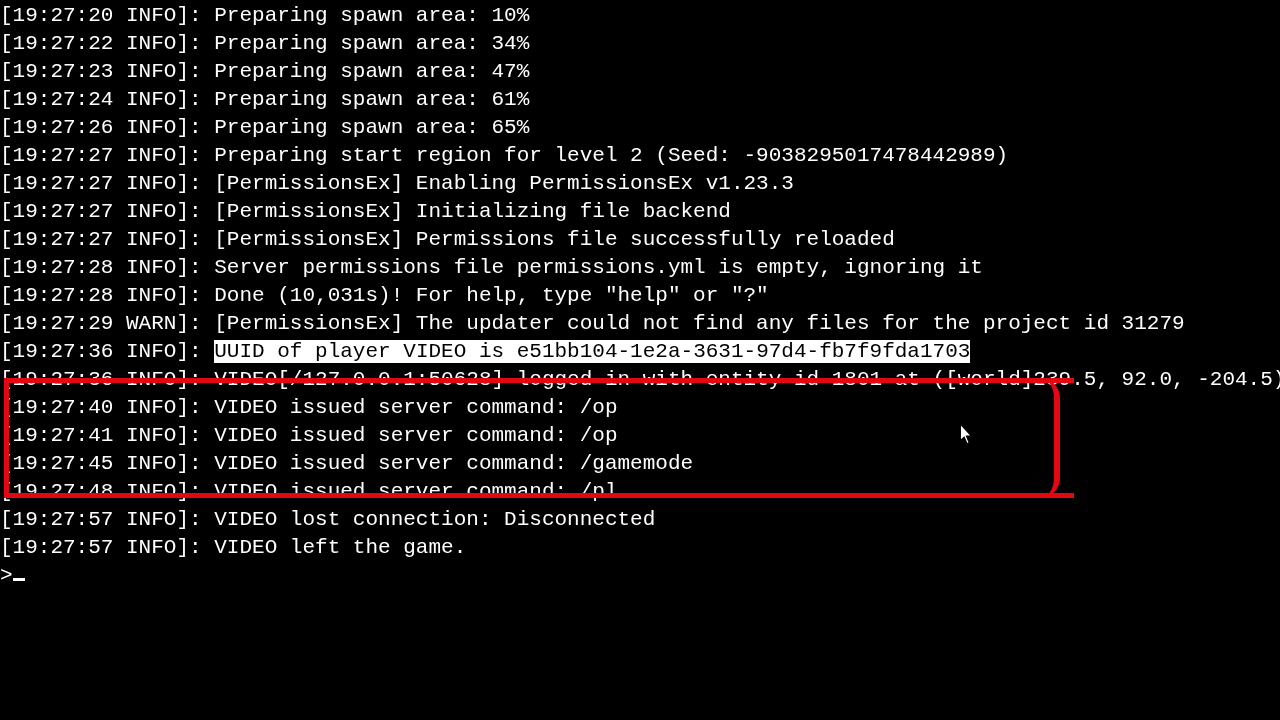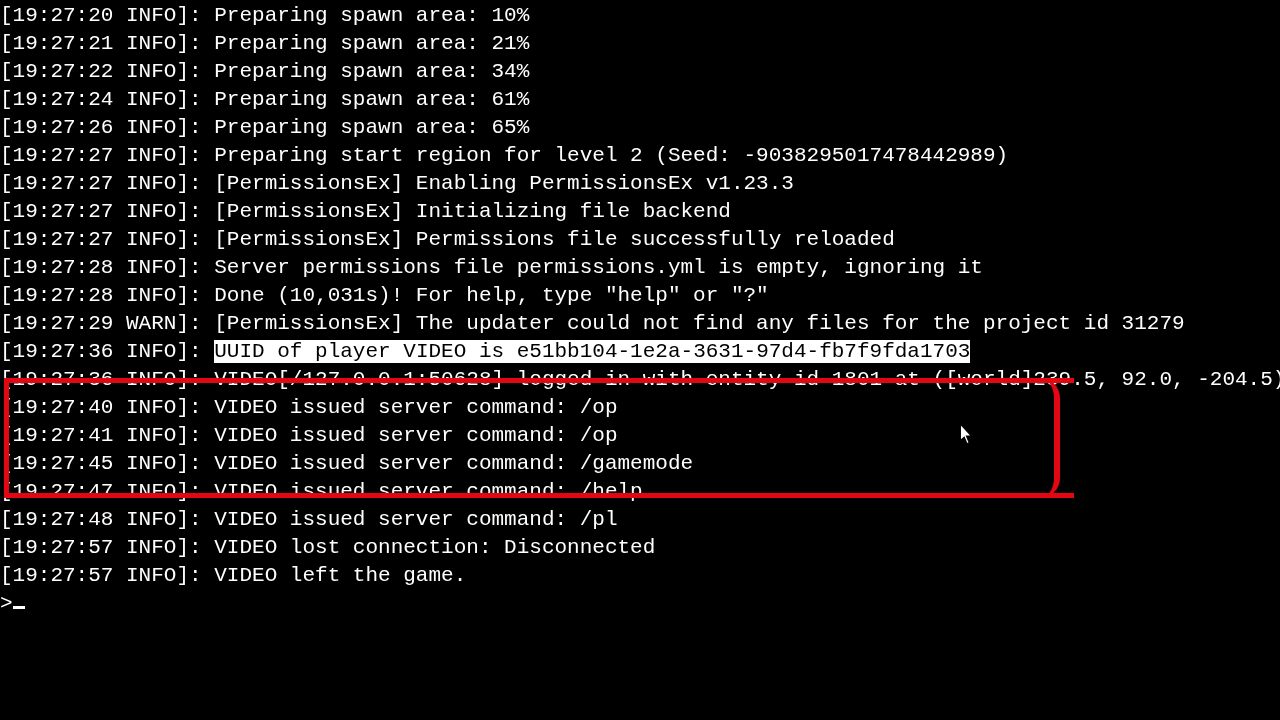--- a/index.html
+++ b/index.html
@@ -53,37 +53,36 @@
     height: 3px;
     background: #fff;
     vertical-align: baseline;
   }
 </style>
 </head>
 <body>
 
 <div id="log">
     <div class="log-line">[19:27:20 INFO]: Preparing spawn area: 10%</div>
-    <div class="log-line">[19:27:21 INFO]: Preparing spawn area: 21%</div>
     <div class="log-line">[19:27:22 INFO]: Preparing spawn area: 34%</div>
+    <div class="log-line">[19:27:23 INFO]: Preparing spawn area: 47%</div>
     <div class="log-line">[19:27:24 INFO]: Preparing spawn area: 61%</div>
     <div class="log-line">[19:27:26 INFO]: Preparing spawn area: 65%</div>
     <div class="log-line">[19:27:27 INFO]: Preparing start region for level 2 (Seed: -9038295017478442989)</div>
     <div class="log-line">[19:27:27 INFO]: [PermissionsEx] Enabling PermissionsEx v1.23.3</div>
     <div class="log-line">[19:27:27 INFO]: [PermissionsEx] Initializing file backend</div>
     <div class="log-line">[19:27:27 INFO]: [PermissionsEx] Permissions file successfully reloaded</div>
     <div class="log-line">[19:27:28 INFO]: Server permissions file permissions.yml is empty, ignoring it</div>
     <div class="log-line">[19:27:28 INFO]: Done (10,031s)! For help, type "help" or "?"</div>
     <div class="log-line">[19:27:29 WARN]: [PermissionsEx] The updater could not find any files for the project id 31279</div>
     <div class="log-line"><span>[19:27:36 INFO]: </span><span class="highlight-sel">UUID of player VIDEO is e51bb104-1e2a-3631-97d4-fb7f9fda1703</span></div>
     <div class="log-line">[19:27:36 INFO]: VIDEO[/127.0.0.1:50628] logged in with entity id 1801 at ([world]239.5, 92.0, -204.5)</div>
     <div class="log-line">[19:27:40 INFO]: VIDEO issued server command: /op</div>
     <div class="log-line">[19:27:41 INFO]: VIDEO issued server command: /op</div>
     <div class="log-line">[19:27:45 INFO]: VIDEO issued server command: /gamemode</div>
-    <div class="log-line">[19:27:47 INFO]: VIDEO issued server command: /help</div>
     <div class="log-line">[19:27:48 INFO]: VIDEO issued server command: /pl</div>
     <div class="log-line">[19:27:57 INFO]: VIDEO lost connection: Disconnected</div>
     <div class="log-line">[19:27:57 INFO]: VIDEO left the game.</div>
   </div>
 
 <div class="prompt"><span>&gt;</span><span class="caret"></span></div>
 
 <div class="red-box" id="redbox" style="top: 378px; left: 4px; width: 1070px; height: 120px;"></div>
 <div class="red-right" id="redright" style="top: 378px; left: 1020px; width: 40px; height: 120px;"></div>
 

